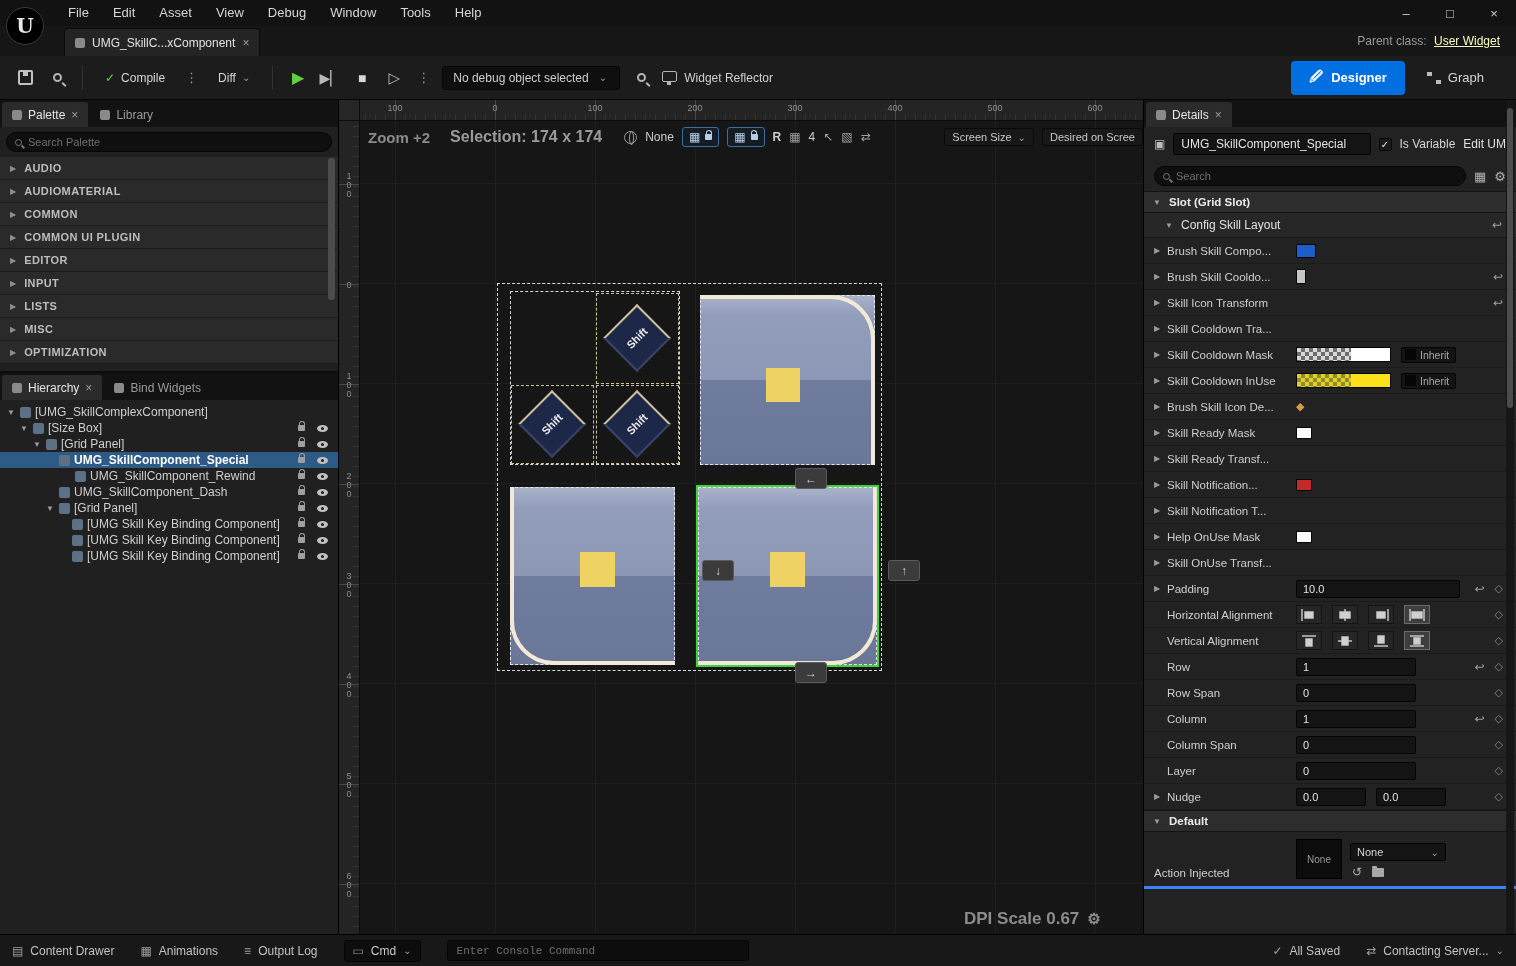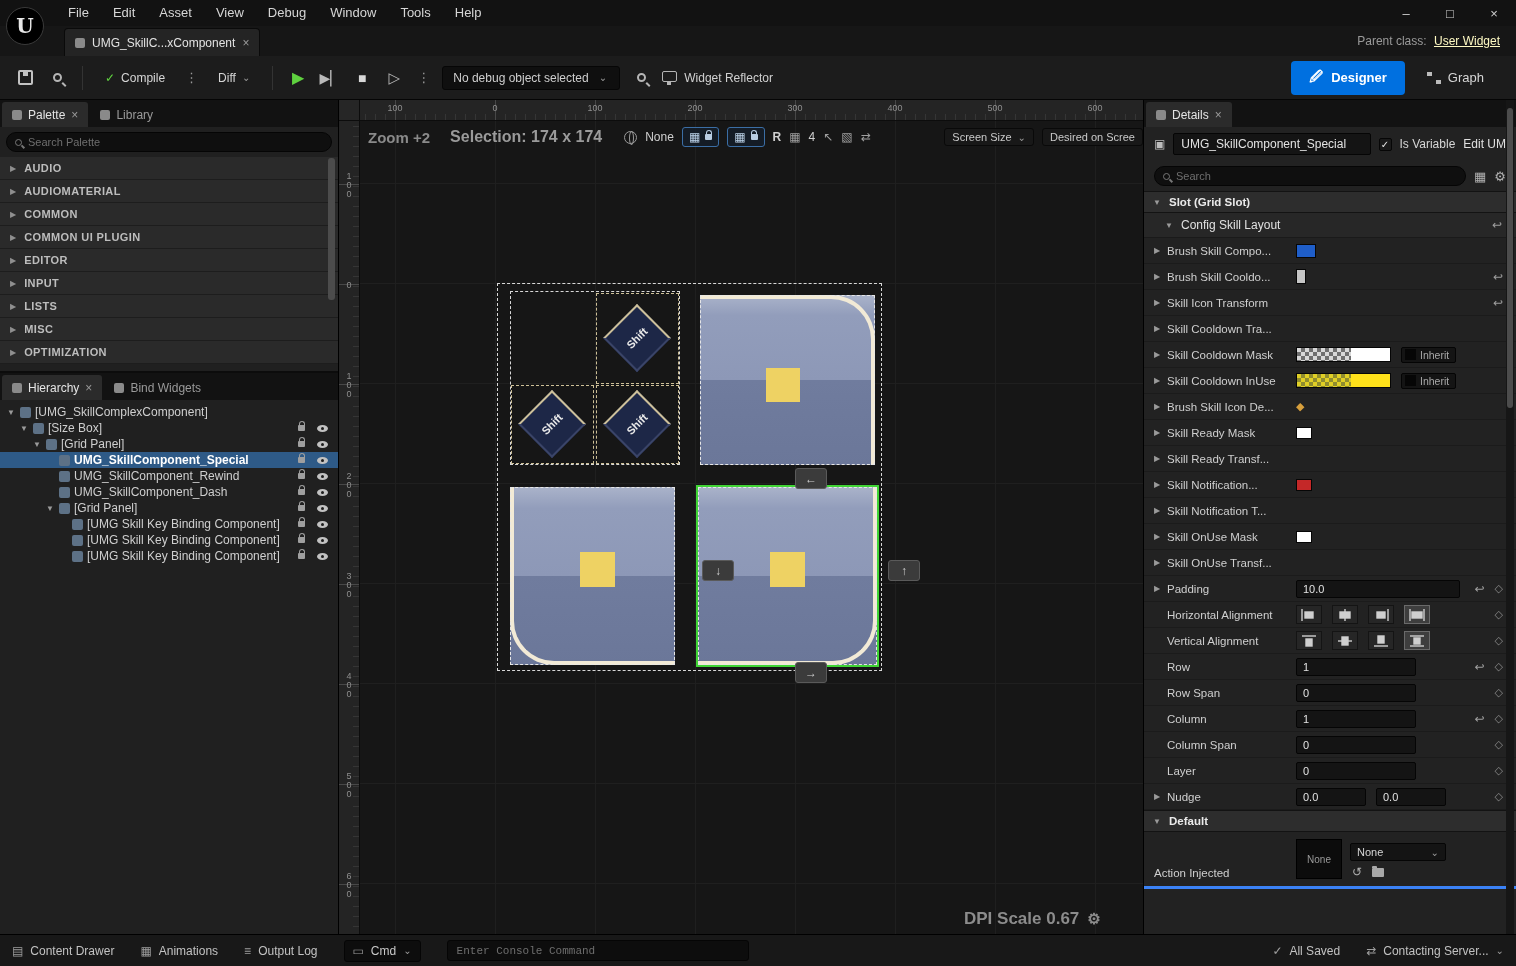--- a/index.html
+++ b/index.html
@@ -360,21 +360,21 @@
               <span class="meye"></span>
             </div>
             <div class="tree-row selected" style="padding-left: 45px;">
               <span class="t-arr"></span>
               <span class="t-ico"></span>
               <span style="white-space: nowrap; overflow: hidden; font-weight: bold;">UMG_SkillComponent_Special</span>
               <span class="t-spacer"></span>
               <span class="mlock"></span>
               <span class="meye"></span>
             </div>
-            <div class="tree-row" style="padding-left: 45px;">
+            <div class="tree-row" style="padding-left: 45px; margin-left: 16px;">
               <span class="t-arr"></span>
               <span class="t-ico"></span>
               <span style="white-space: nowrap; overflow: hidden;">UMG_SkillComponent_Rewind</span>
               <span class="t-spacer"></span>
               <span class="mlock"></span>
               <span class="meye"></span>
             </div>
             <div class="tree-row" style="padding-left: 45px;">
               <span class="t-arr"></span>
               <span class="t-ico"></span>
@@ -644,21 +644,21 @@
             <span class="row-right"></span>
           </div>
           <div class="prop-row">
             <span class="p-exp">▶</span>
             <span class="p-label">Skill Notification T...</span>
             <span class="p-val"></span>
             <span class="row-right"></span>
           </div>
           <div class="prop-row">
             <span class="p-exp">▶</span>
-            <span class="p-label">Skill OnUse Mask</span>
+            <span class="p-label">Help OnUse Mask</span>
             <span class="p-val">
               <span class="sw tiny" style="background: rgb(255, 255, 255);"></span>
             </span>
             <span class="row-right"></span>
           </div>
           <div class="prop-row">
             <span class="p-exp">▶</span>
             <span class="p-label">Skill OnUse Transf...</span>
             <span class="p-val"></span>
             <span class="row-right"></span>

